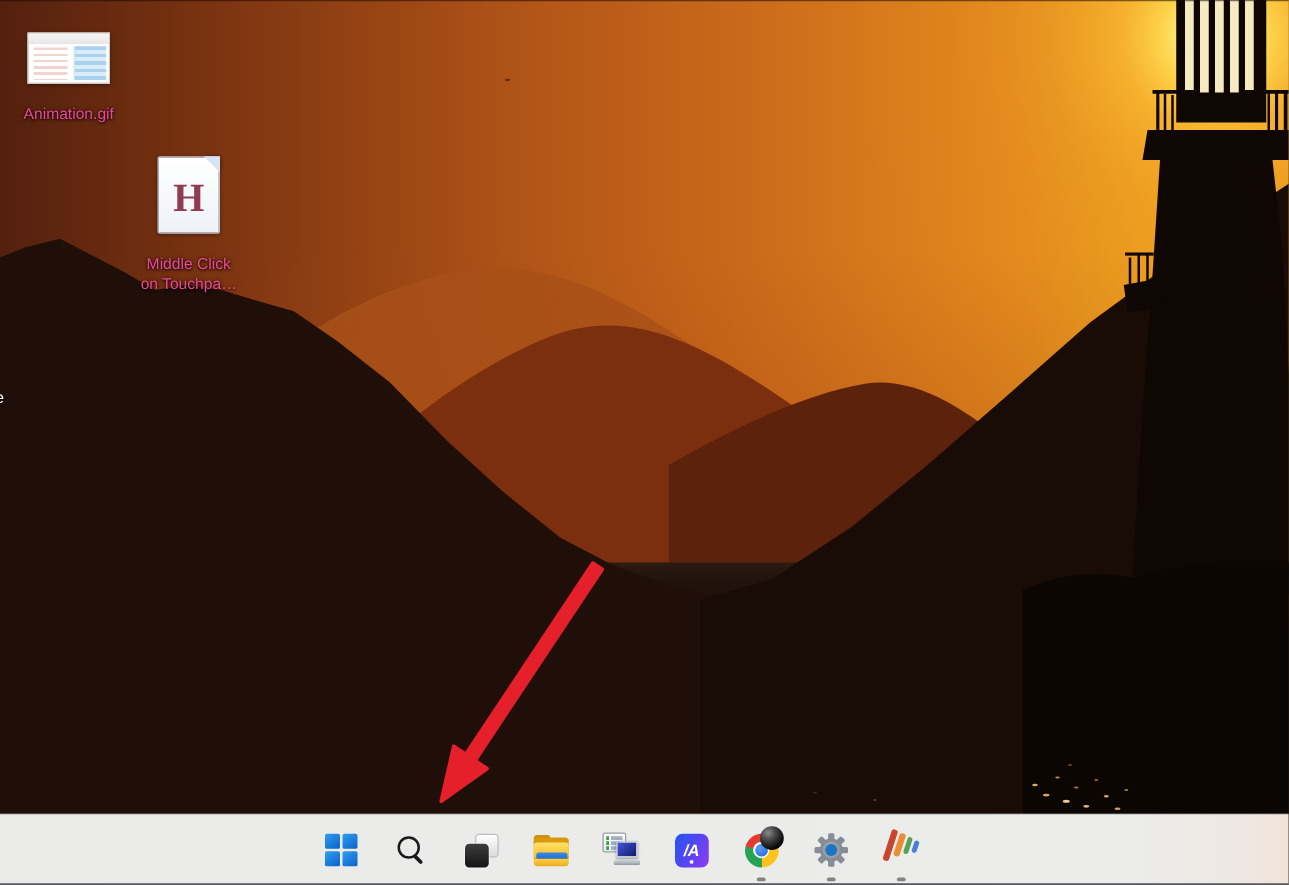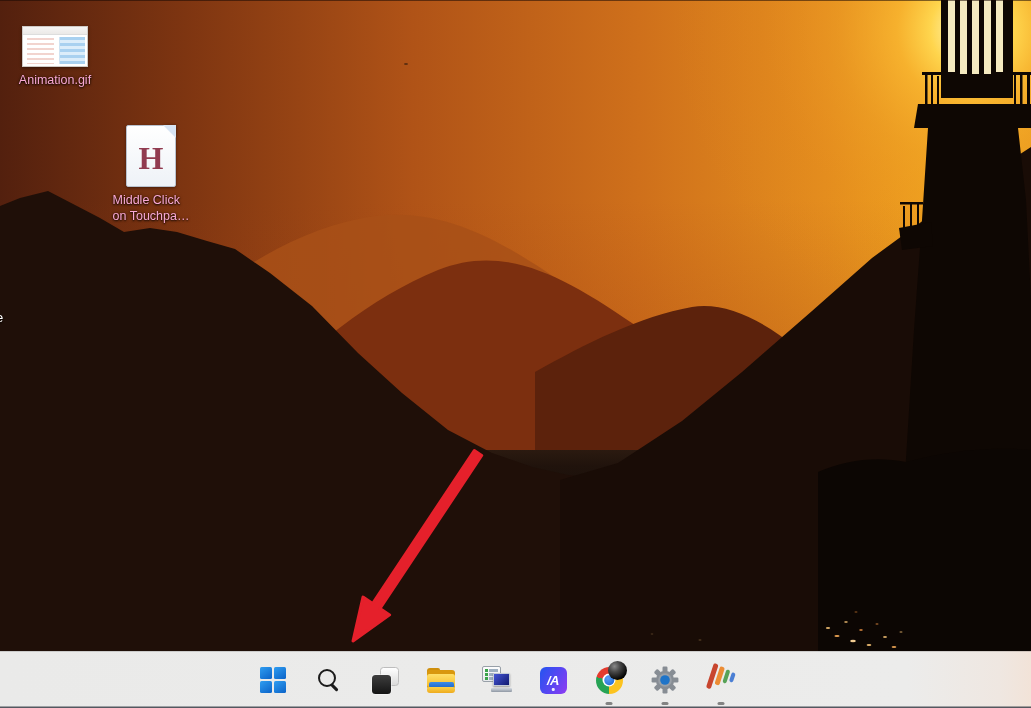--- a/index.html
+++ b/index.html
@@ -7,21 +7,21 @@
     position:relative;width:1031px;height:708px;overflow:hidden;
     font-family:"Liberation Sans","DejaVu Sans",sans-serif;
     -webkit-font-smoothing:antialiased;
   }
   .screen::before{content:"";position:absolute;top:0;left:0;width:100%;height:1px;
     background:rgba(25,10,4,.55);z-index:6;}
   
   .wallpaper{position:absolute;top:0;left:0;z-index:0;}
   
   .dicon{position:absolute;width:96px;display:flex;flex-direction:column;align-items:center;z-index:2;cursor:default;}
-  .dicon-label{margin-top:5px;color:#f9a8d4;font-size:12.5px;line-height:1.3;text-align:left;
+  .dicon-label{margin-top:16px;color:#ec4899;font-size:12.5px;line-height:1.3;text-align:center;
     text-shadow:0 1px 2px rgba(0,0,0,.9),0 0 3px rgba(0,0,0,.6);}
   
   .gif-thumb{width:64px;height:39px;background:#fff;border:1px solid #cfcac6;
     box-shadow:0 1px 3px rgba(0,0,0,.45);display:flex;flex-direction:column;}
   .gif-toolbar{height:7px;background:linear-gradient(#f6f5f4,#ebe9e7);border-bottom:1px solid #ddd;}
   .gif-body{flex:1;display:flex;}
   .gif-left{width:55%;padding:3px 2px 2px 4px;}
   .gif-lines{height:100%;
     background:repeating-linear-gradient(180deg,#efc9c2 0 2px,#fff 2px 5px);
     opacity:.8;margin-right:3px;}

